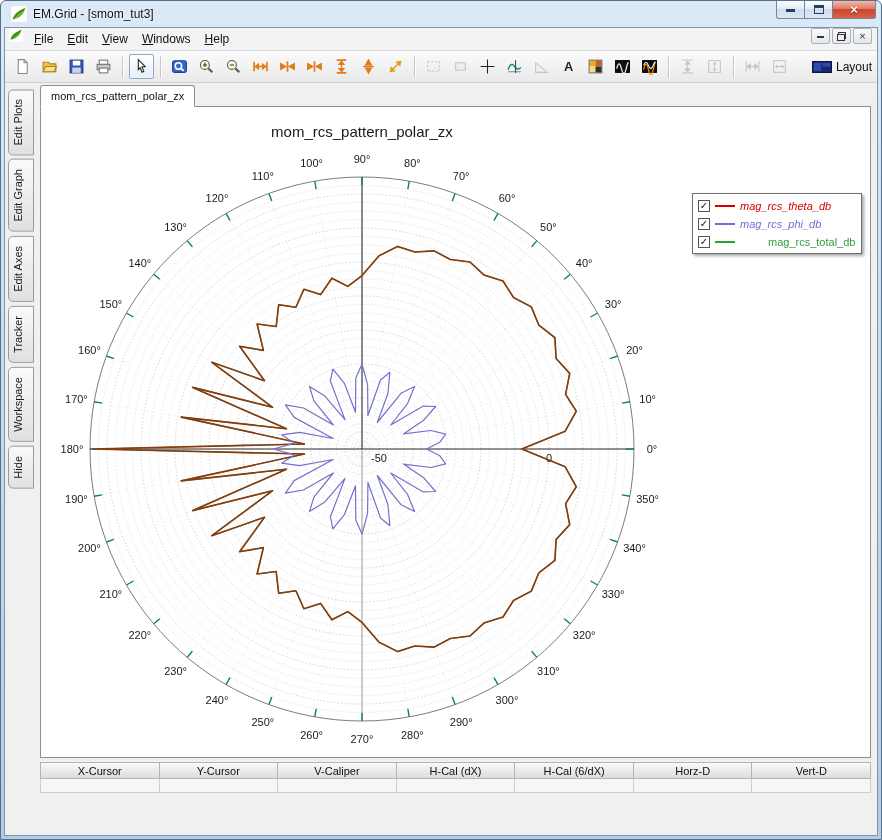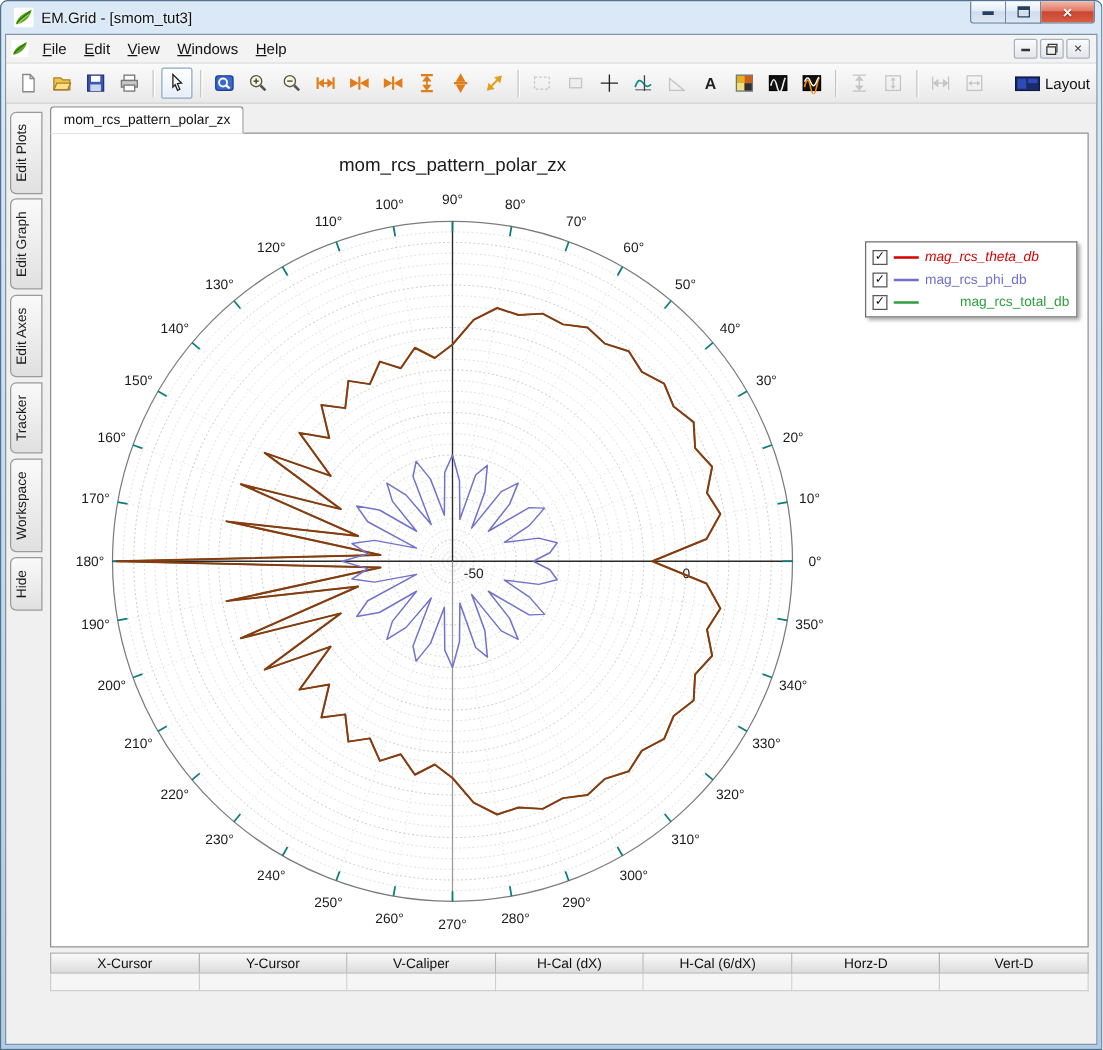--- a/index.html
+++ b/index.html
@@ -8,21 +8,21 @@
   .titlebar{height:26px;display:flex;align-items:center;padding:0 2px 0 7px}
   .title-text{margin-left:6px;color:#101010;text-shadow:0 0 3px #fff;white-space:nowrap}
   .win-controls{margin-left:auto;display:flex;align-items:flex-start;height:100%}
   .wbtn{height:18px;border:1px solid #6f87a0;border-top:none;display:flex;align-items:center;justify-content:center;background:linear-gradient(#fcfdfe,#e3ecf6 45%,#cfdcec 50%,#dde8f4)}
   .wbtn.min{width:29px;border-radius:0 0 0 3px}
   .wbtn.max{width:27px;border-left:none;border-right:none}
   .wbtn.close{width:44px;border-radius:0 0 3px 0;background:linear-gradient(#f5b7aa,#e07a64 45%,#c94634 50%,#d95f42);color:#fff;font-weight:bold;font-size:13px;text-shadow:0 1px 1px #7a1f12}
   .glyph-min{width:9px;height:5px;border-bottom:3px solid #24405e;display:block}
   .glyph-max{width:10px;height:9px;border:1px solid #24405e;border-top:3px solid #24405e;display:block}
   .app-body{flex:1;display:flex;flex-direction:column;background:#f0f0f0;border:1px solid #8094a8;overflow:hidden}
-  .menubar{height:23px;background:#f3f3f3;border-bottom:1px solid #dadada;display:flex;align-items:center;padding:0 4px}
+  .menubar{height:23px;background:#f3f3f3;border-bottom:1px solid #dadada;display:flex;align-items:flex-start;padding:0 4px}
   .menu-items{display:flex;height:100%;margin-left:4px}
   .menu-item{padding:4px 7px 0 7px;color:#111;cursor:default}
   .mdi-controls{margin-left:auto;display:flex;gap:2px;padding-right:1px}
   .mbtn{width:19px;height:16px;border:1px solid #a8b2bd;background:linear-gradient(#fbfbfb,#e3e6ea);display:flex;align-items:center;justify-content:center;font-size:11px;color:#333;border-radius:2px;line-height:1}
   .glyph-min2{width:7px;height:4px;border-bottom:2px solid #333;display:block}
   .glyph-restore{position:relative;width:9px;height:9px;display:block}
   .glyph-restore::before{content:"";position:absolute;right:0;top:0;width:6px;height:5px;border:1px solid #333}
   .glyph-restore::after{content:"";position:absolute;left:0;bottom:0;width:6px;height:5px;border:1px solid #333;background:#f0f0f0}
   .toolbar{height:32px;background:linear-gradient(#fbfbfb,#e9e9e9);border-bottom:1px solid #cfcfcf;display:flex;align-items:center;padding:0 5px;gap:2px;overflow:hidden}
   .tb{width:25px;height:25px;flex:none;display:flex;align-items:center;justify-content:center;border:1px solid transparent;border-radius:2px}
@@ -487,21 +487,21 @@
             </svg>
           <div class="legend" id="legend">
               <div class="lg-row">
                 <span class="lg-cb">✓</span>
                 <span class="lg-line" style="background: rgb(212, 0, 0);"></span>
                 <span class="lg-label" style="color: rgb(212, 0, 0); font-style: italic;">mag_rcs_theta_db</span>
               </div>
               <div class="lg-row">
                 <span class="lg-cb">✓</span>
                 <span class="lg-line" style="background: rgb(112, 112, 204);"></span>
-                <span class="lg-label" style="color: rgb(112, 112, 204);">mag_rcs_phi_db</span>
+                <span class="lg-label" style="color: rgb(112, 112, 204); font-style: italic;">mag_rcs_phi_db</span>
               </div>
               <div class="lg-row">
                 <span class="lg-cb">✓</span>
                 <span class="lg-line" style="background: rgb(47, 158, 63);"></span>
                 <span class="lg-label" style="color: rgb(47, 158, 63); margin-left: 28px;">mag_rcs_total_db</span>
               </div>
             </div>
         </div>
         <div class="readout" id="readout">
             <div class="ro-row">

